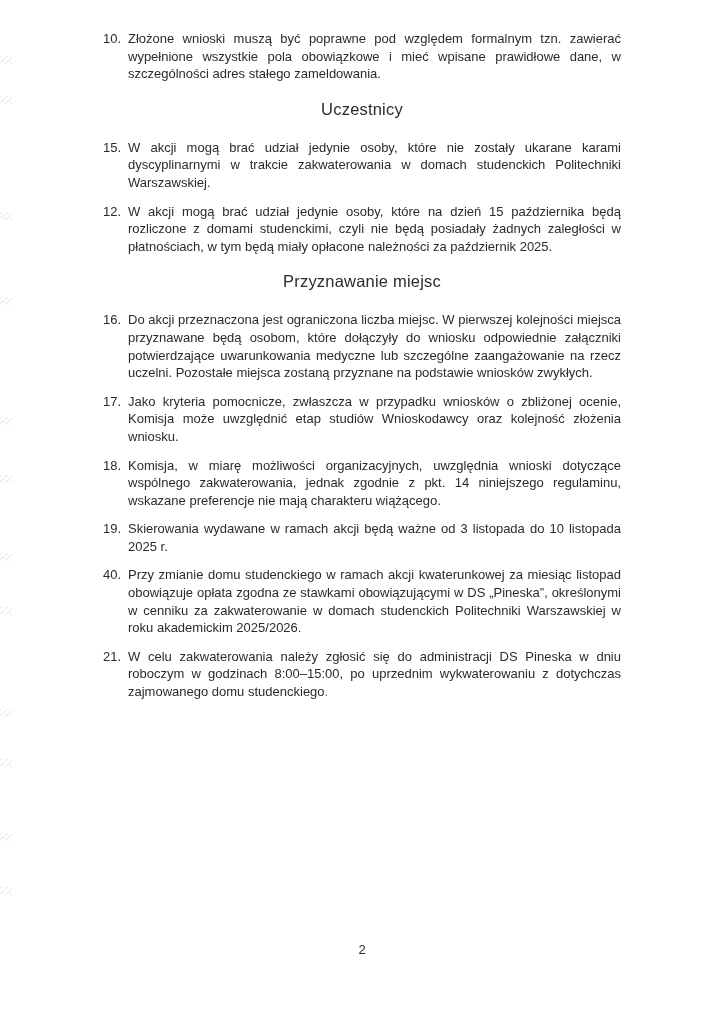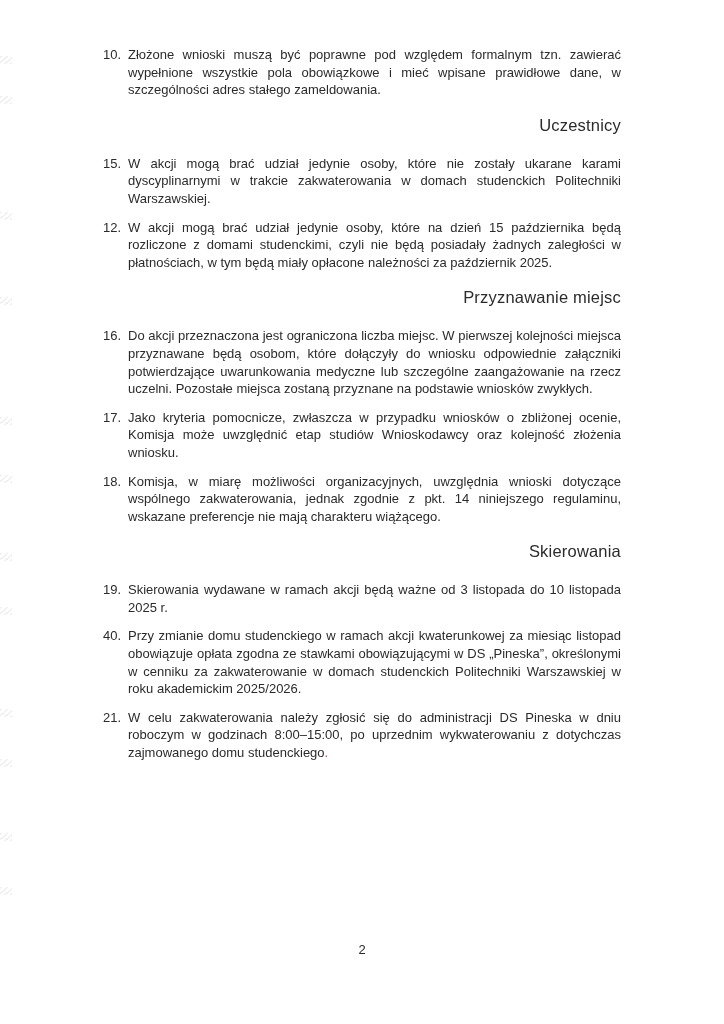--- a/index.html
+++ b/index.html
@@ -12,27 +12,27 @@
     width: 724px;
     height: 1024px;
     background: #ffffff;
     font-family: "Liberation Sans", "DejaVu Sans", sans-serif;
     color: #2b2b2b;
     overflow: hidden;
   }
   .doc-body {
     position: absolute;
     left: 103px;
-    top: 46px;
+    top: 30px;
     width: 518px;
   }
   .section-heading {
     font-size: 16.5px;
     font-weight: 400;
-    text-align: right;
+    text-align: center;
     margin: 17px 0 20px 0;
     letter-spacing: 0.2px;
   }
   .item {
     display: flex;
     align-items: flex-start;
     margin-bottom: 11px;
     font-size: 13px;
     line-height: 17.6px;
   }
@@ -108,21 +108,20 @@
         <span class="item-text">Do akcji przeznaczona jest ograniczona liczba miejsc. W pierwszej kolejności miejsca przyznawane będą osobom, które dołączyły do wniosku odpowiednie załączniki potwierdzające uwarunkowania medyczne lub szczególne zaangażowanie na rzecz uczelni. Pozostałe miejsca zostaną przyznane na podstawie wniosków zwykłych.</span>
       </div>
       <div class="item">
         <span class="item-number">17.</span>
         <span class="item-text">Jako kryteria pomocnicze, zwłaszcza w przypadku wniosków o zbliżonej ocenie, Komisja może uwzględnić etap studiów Wnioskodawcy oraz kolejność złożenia wniosku.</span>
       </div>
       <div class="item">
         <span class="item-number">18.</span>
         <span class="item-text">Komisja, w miarę możliwości organizacyjnych, uwzględnia wnioski dotyczące wspólnego zakwaterowania, jednak zgodnie z pkt. 14 niniejszego regulaminu, wskazane preferencje nie mają charakteru wiążącego.</span>
       </div>
-      <div class="section-heading">Skierowania</div>
       <div class="item">
         <span class="item-number">19.</span>
         <span class="item-text">Skierowania wydawane w ramach akcji będą ważne od 3 listopada do 10 listopada 2025 r.</span>
       </div>
       <div class="item">
         <span class="item-number">40.</span>
         <span class="item-text">Przy zmianie domu studenckiego w ramach akcji kwaterunkowej za miesiąc listopad obowiązuje opłata zgodna ze stawkami obowiązującymi w DS „Pineska”, określonymi w cenniku za zakwaterowanie w domach studenckich Politechniki Warszawskiej w roku akademickim 2025/2026.</span>
       </div>
       <div class="item">
         <span class="item-number">21.</span>

